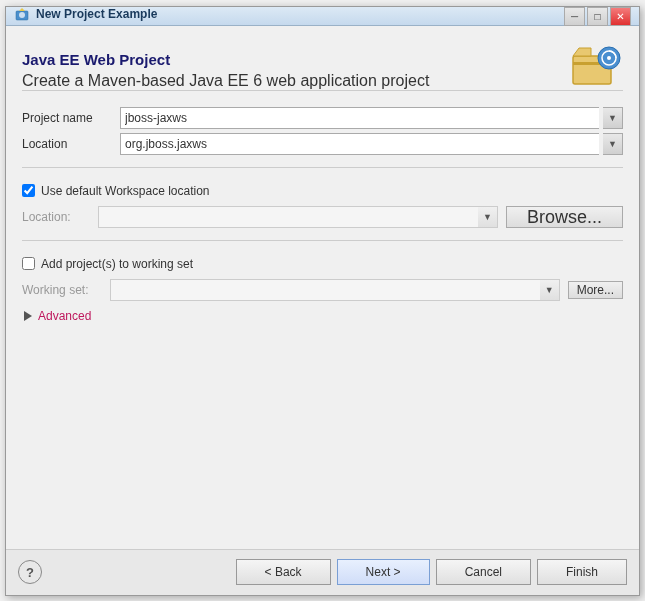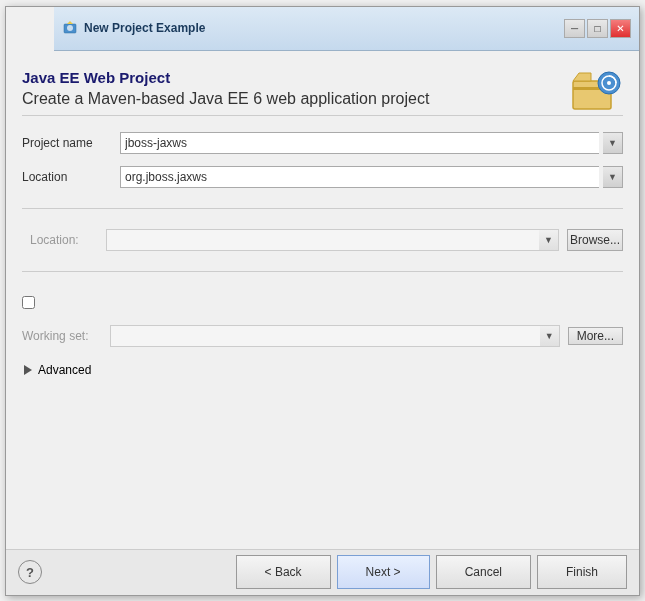--- a/index.html
+++ b/index.html
@@ -18,27 +18,26 @@
       width: 635px;
       height: 590px;
       background: #f0f0f0;
       border: 1px solid #999;
       box-shadow: 2px 2px 8px rgba(0,0,0,0.3);
       display: flex;
       flex-direction: column;
     }
     .title-bar {
       background: linear-gradient(to bottom, #dce9f5, #c5d9ed);
-      height: 44px;
-      display: flex;
-      align-items: center;
+      height: 19px;
+      display: flex;
+      align-items: flex-start;
       padding: 0 8px;
       border-bottom: 1px solid #9ab1c7;
       flex-shrink: 0;
-      margin-left: 48px;
     }
     .title-bar-icon {
       width: 16px;
       height: 16px;
       margin-right: 6px;
       display: flex;
       align-items: center;
       justify-content: center;
     }
     .title-bar-text {
@@ -69,21 +68,21 @@
     }
     .content-area {
       flex: 1;
       display: flex;
       flex-direction: column;
       padding: 12px 16px;
       overflow: hidden;
     }
     .header-section {
       display: flex;
-      align-items: center;
+      align-items: flex-end;
       margin-bottom: 16px;
       border-bottom: 1px solid #ccc;
       padding-bottom: 0;
     }
     .header-text {
       flex: 1;
     }
     .header-title {
       font-size: 15px;
       font-weight: bold;
@@ -96,21 +95,21 @@
     }
     .header-icon {
       width: 52px;
       height: 52px;
       margin-left: 10px;
       flex-shrink: 0;
     }
     .form-section {
       display: flex;
       flex-direction: column;
-      gap: 12px;
+      gap: 4px;
     }
     .form-row {
       display: flex;
       align-items: center;
       gap: 8px;
     }
     .form-label {
       width: 90px;
       font-size: 12px;
       color: #333;
@@ -162,21 +161,21 @@
       cursor: pointer;
     }
     .checkbox-label {
       font-size: 12px;
       color: #333;
     }
     .location-row {
       display: flex;
       align-items: center;
       gap: 8px;
-      margin-left: 8px;
+      margin-left: 0;
     }
     .location-label {
       width: 68px;
       font-size: 12px;
       color: #999;
       flex-shrink: 0;
     }
     .location-input-wrap {
       flex: 1;
       display: flex;
@@ -185,24 +184,24 @@
       flex: 1;
       height: 22px;
       border: 1px solid #ccc;
       background: #f5f5f5;
       padding: 2px 4px;
       font-size: 12px;
       color: #999;
     }
     .browse-btn {
       height: 22px;
-      padding: 0 2px;
+      padding: 0 20px;
       background: linear-gradient(to bottom, #f0f0f0, #ddd);
       border: 1px solid #aaa;
-      font-size: 12px;
+      font-size: 18px;
       cursor: pointer;
       color: #333;
       white-space: nowrap;
     }
     .working-set-row {
       display: flex;
       align-items: center;
       gap: 8px;
     }
     .working-set-label {
@@ -243,21 +242,21 @@
     .triangle-icon {
       width: 0;
       height: 0;
       border-top: 5px solid transparent;
       border-bottom: 5px solid transparent;
       border-left: 8px solid #555;
       margin-left: 2px;
     }
     .advanced-label {
       font-size: 12px;
-      color: #000000;
+      color: #be185d;
     }
     .spacer { flex: 1; }
     .footer {
       height: 46px;
       background: #e8e8e8;
       border-top: 1px solid #ccc;
       display: flex;
       align-items: center;
       padding: 0 12px;
       flex-shrink: 0;
@@ -274,21 +273,21 @@
       color: #555;
       cursor: pointer;
       font-weight: bold;
     }
     .footer-buttons {
       display: flex;
       gap: 6px;
       margin-left: auto;
     }
     .footer-btn {
-      height: 34px;
+      height: 26px;
       min-width: 75px;
       padding: 0 28px;
       background: linear-gradient(to bottom, #f5f5f5, #e0e0e0);
       border: 1px solid #999;
       font-size: 12px;
       cursor: pointer;
       color: #333;
     }
     .footer-btn.active {
       background: linear-gradient(to bottom, #e8f0fe, #d0ddf8);
@@ -349,34 +348,39 @@
       <div class="form-row">
         <div class="form-label">Location</div>
         <div class="form-input-wrap">
           <input class="form-input" type="text" value="org.jboss.jaxws" style="border-right: none;">
           <div class="dropdown-arrow">▼</div>
         </div>
       </div>
 
       <div class="divider"></div>
 
+      <div class="checkbox-row">
+        <input type="checkbox" id="ws-checkbox" checked="" style="">
+        <label class="checkbox-label" for="ws-checkbox">Use default Workspace location</label>
+      </div>
 
       <div class="location-row">
         <div class="location-label">Location:</div>
         <div class="location-input-wrap">
           <input class="location-input" type="text" disabled="" style="border-right: none;">
           <div class="dropdown-arrow" style="border-color:#ccc; background: linear-gradient(to bottom,#f0f0f0,#e0e0e0);">▼</div>
         </div>
         <button class="browse-btn">Browse...</button>
       </div>
 
       <div class="divider"></div>
 
       <div class="checkbox-row">
         <input type="checkbox" id="ws2-checkbox" style="">
+        <label class="checkbox-label" for="ws2-checkbox">Add project(s) to working set</label>
       </div>
 
       <div class="working-set-row">
         <div class="working-set-label">Working set:</div>
         <div class="working-set-input-wrap">
           <input class="working-set-input" type="text" disabled="" style="border-right: none;">
           <div class="dropdown-arrow" style="border-color:#ccc; background: linear-gradient(to bottom,#f0f0f0,#e0e0e0);">▼</div>
         </div>
         <button class="more-btn">More...</button>
       </div>

